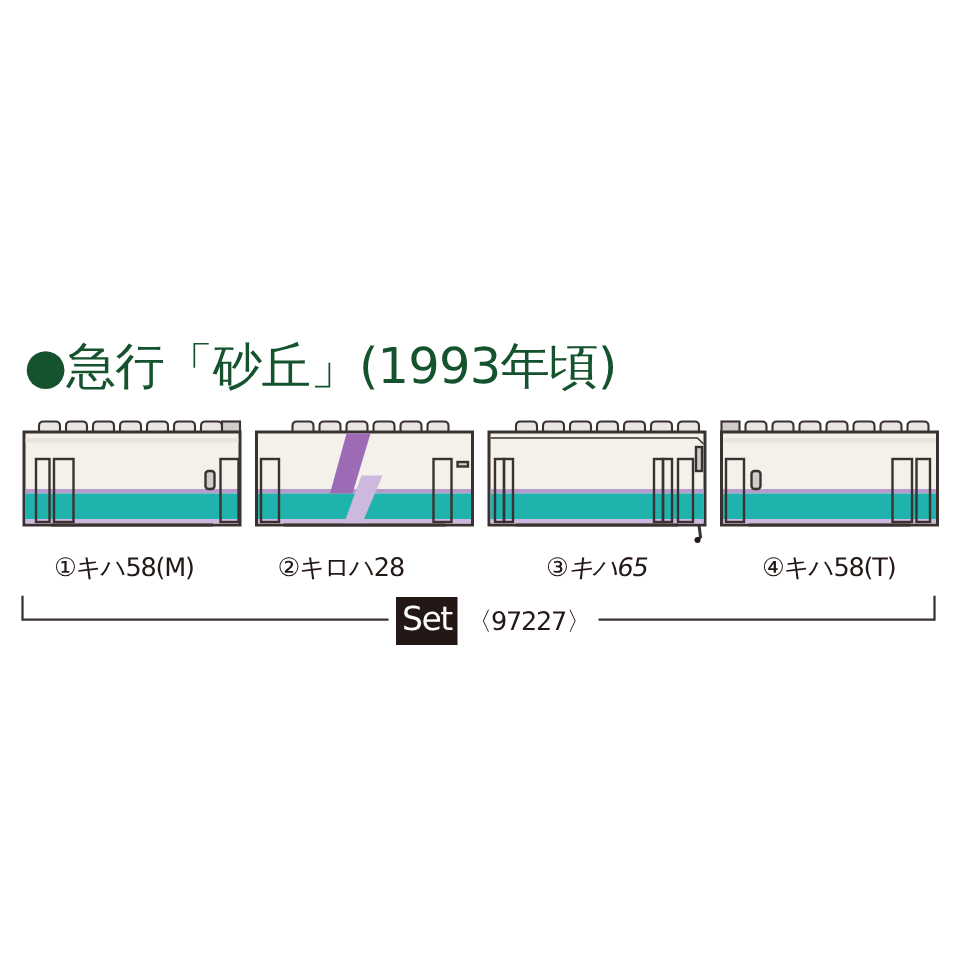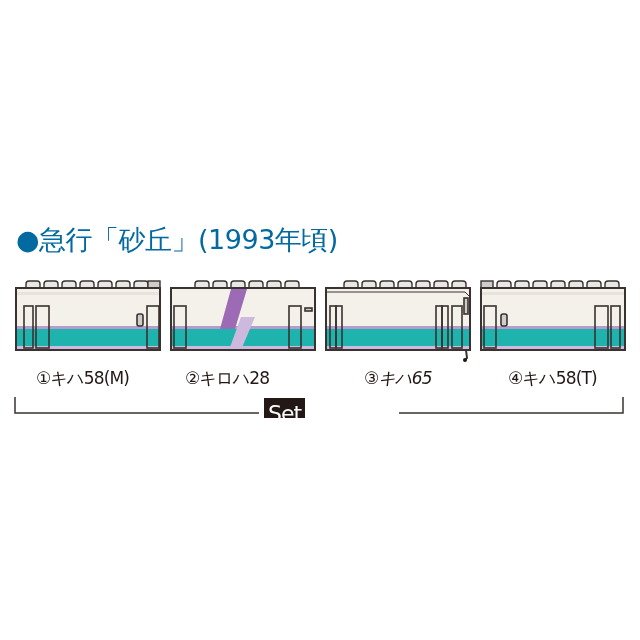--- a/index.html
+++ b/index.html
@@ -1,27 +1,27 @@
 <!DOCTYPE html>
 <html><head>
 <meta charset="utf-8">
 <style>
   html, body { margin: 0; padding: 0; background: #ffffff; }
   body { width: 640px; height: 640px; position: relative; overflow: hidden;
          font-family: "DejaVu Sans", sans-serif; color: #231815; }
-  .title { position: absolute; left: 16px; top: 222px; font-size: 27px;
-           letter-spacing: -0.5px; white-space: nowrap; color: #0369a1; }
+  .title { position: absolute; left: 16px; top: 222px; font-size: 33px;
+           letter-spacing: -0.5px; white-space: nowrap; color: #14532d; }
   .car { position: absolute; top: 274px; height: 90px; }
   .car svg { display: block; }
   .label { position: absolute; top: 367px; font-size: 17px; white-space: nowrap;
            letter-spacing: -0.8px; color: #231815; }
   .bracket { position: absolute; left: 14px; top: 397px; width: 610px; height: 18px; }
   .set-wrap { position: absolute; left: 264px; top: 398px; display: flex; align-items: center; }
   .set-badge { background: #231815; color: #ffffff; font-size: 22px; padding: 0 4px;
-               height: 20px; line-height: 32px; letter-spacing: -1px; }
+               height: 32px; line-height: 32px; letter-spacing: -1px; }
   .set-code { margin-left: 6px; font-size: 17px; letter-spacing: -0.8px; color: #231815; }
 </style>
 </head>
 <body>
 
 <div class="title">●急行「砂丘」(1993年頃)</div>
 
 <div class="car" style="left:14px;">
   <svg width="148" height="80" viewBox="0 0 148 80">
     <g fill="#e9e7e3" stroke="#3a3230" stroke-width="1.4">
@@ -136,13 +136,14 @@
 <div class="label" style="left:364px;font-style:italic;">③キハ65</div>
 <div class="label" style="left:508px;">④キハ58(T)</div>
 
 <svg class="bracket" viewBox="0 0 610 18">
   <path d="M1 0 V16 H245" fill="none" stroke="#3a3230" stroke-width="1.5"></path>
   <path d="M385 16 H609 V0" fill="none" stroke="#3a3230" stroke-width="1.5"></path>
 </svg>
 
 <div class="set-wrap">
   <span class="set-badge">Set</span>
+  <span class="set-code">〈97227〉</span>
 </div>
 
 </body></html>

